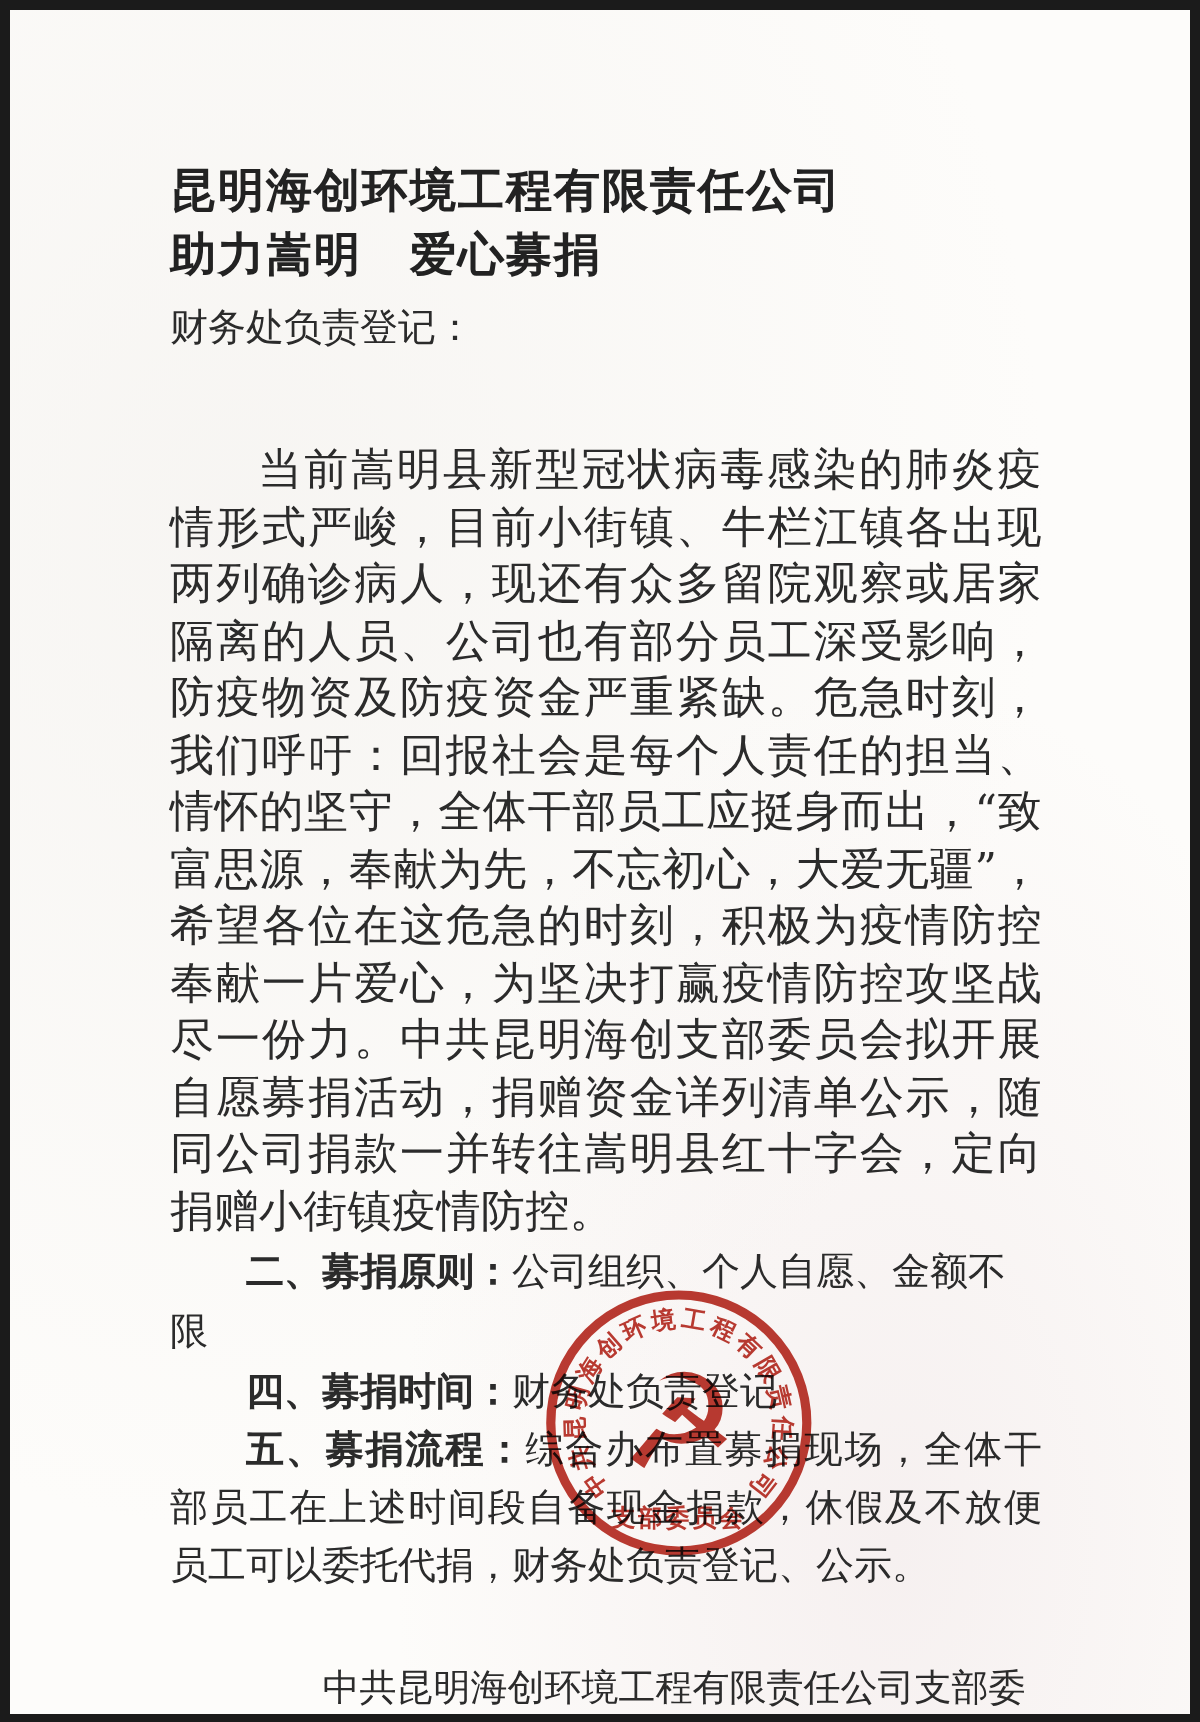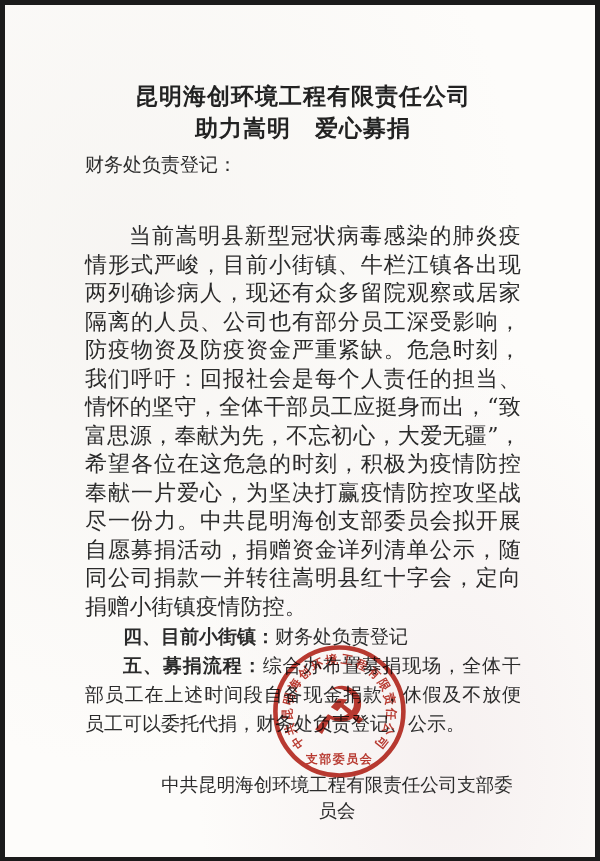--- a/index.html
+++ b/index.html
@@ -19,21 +19,20 @@
       radial-gradient(ellipse at 75% 90%, rgba(225,205,210,0.25), rgba(0,0,0,0) 40%),
       radial-gradient(ellipse at 20% 30%, rgba(235,232,228,0.35), rgba(0,0,0,0) 60%);
     color: #2b2b2b;
   }
   .content {
     position: relative;
     padding: 76px 74px 0 80px;
     width: 100%;
   }
   .title {
-    text-align: center;
     font-size: 23px;
     font-weight: bold;
     color: #222;
     line-height: 30px;
     letter-spacing: 1px;
   }
   .title2 { margin-top: 2px; font-size: 23px; }
   .salutation {
     margin-top: 8px;
     font-size: 19px;
@@ -85,23 +84,24 @@
   <div class="content">
 
     <h1 class="title">昆明海创环境工程有限责任公司</h1>
     <h1 class="title title2">助力嵩明　爱心募捐</h1>
 
     <p class="salutation">财务处负责登记：</p>
 
     <p class="para">当前嵩明县新型冠状病毒感染的肺炎疫情形式严峻，目前小街镇、牛栏江镇各出现两列确诊病人，现还有众多留院观察或居家隔离的人员、公司也有部分员工深受影响，防疫物资及防疫资金严重紧缺。危急时刻，我们呼吁：回报社会是每个人责任的担当、情怀的坚守，全体干部员工应挺身而出，“致富思源，奉献为先，不忘初心，大爱无疆”，希望各位在这危急的时刻，积极为疫情防控奉献一片爱心，为坚决打赢疫情防控攻坚战尽一份力。中共昆明海创支部委员会拟开展自愿募捐活动，捐赠资金详列清单公示，随同公司捐款一并转往嵩明县红十字会，定向捐赠小街镇疫情防控。</p>
 
 
+    <p class="list-item"><b>二、</b><b>募捐原则：</b><span>公司组织、个人自愿、金额不限</span></p>
 
 
-    <p class="list-item"><b>四、</b><b>目前小街镇：</b><span>财务处负责登记</span></p>
+    <p class="list-item"><b>四、</b><b>募捐时间：</b><span>财务处负责登记</span></p>
 
     <p class="list-item flow"><b>五、</b><b>募捐流程：</b><span>综合办布置募捐现场，全体干部员工在上述时间段自备现金捐款，休假及不放便员工可以委托代捐，财务处负责登记、公示。</span></p>
 
     <div class="signature">
       <p class="org">中共昆明海创环境工程有限责任公司支部委员会</p>
 
     </div>
   </div>
 
   <div class="seal">

